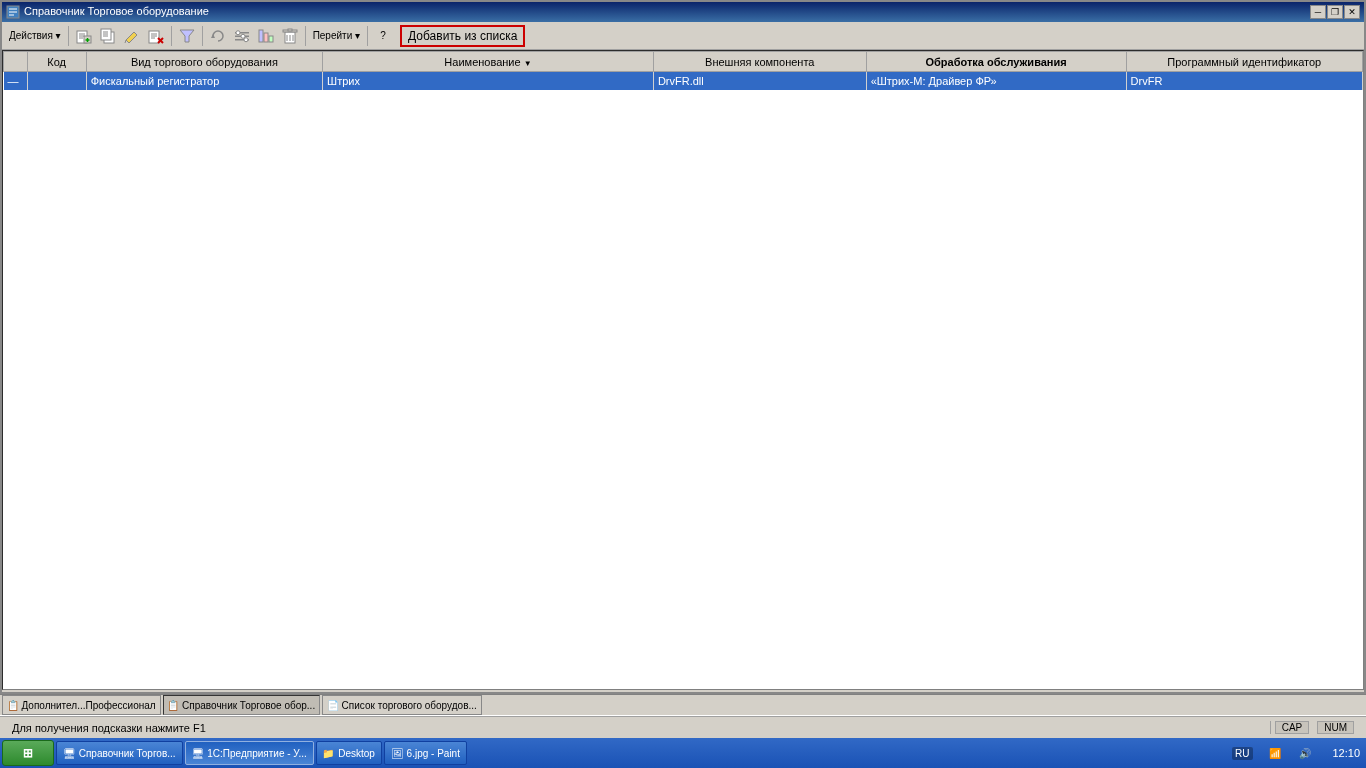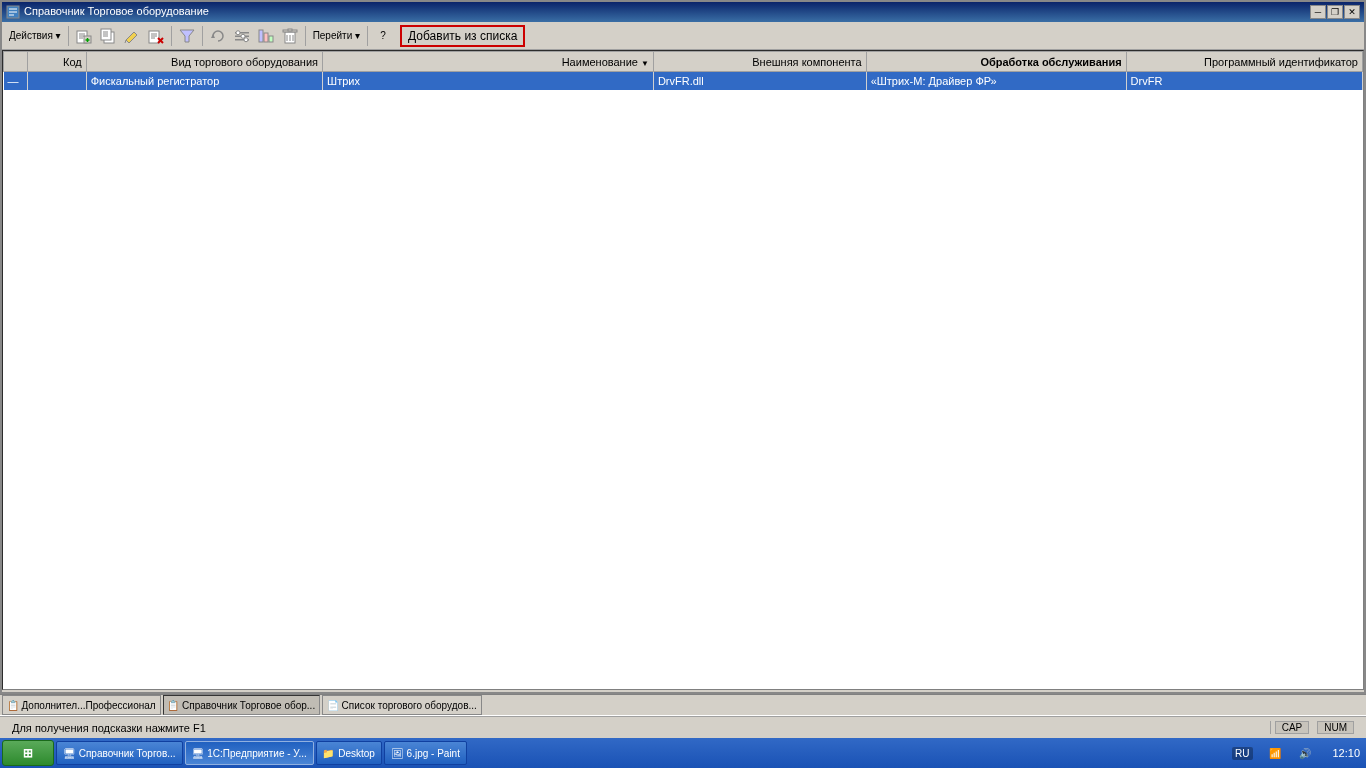--- a/index.html
+++ b/index.html
@@ -161,21 +161,21 @@
       border-collapse: collapse;
       font-size: 11px;
     }
     #data-table thead tr {
       background: #d4d0c8;
       height: 20px;
     }
     #data-table thead th {
       border: 1px solid #a0a0a0;
       padding: 2px 4px;
-      text-align: right;
+      text-align: center;
       font-weight: normal;
       font-size: 11px;
       white-space: nowrap;
     }
     #data-table tbody tr {
       height: 18px;
     }
     #data-table tbody tr.selected {
       background: #316ac5;
       color: white;

